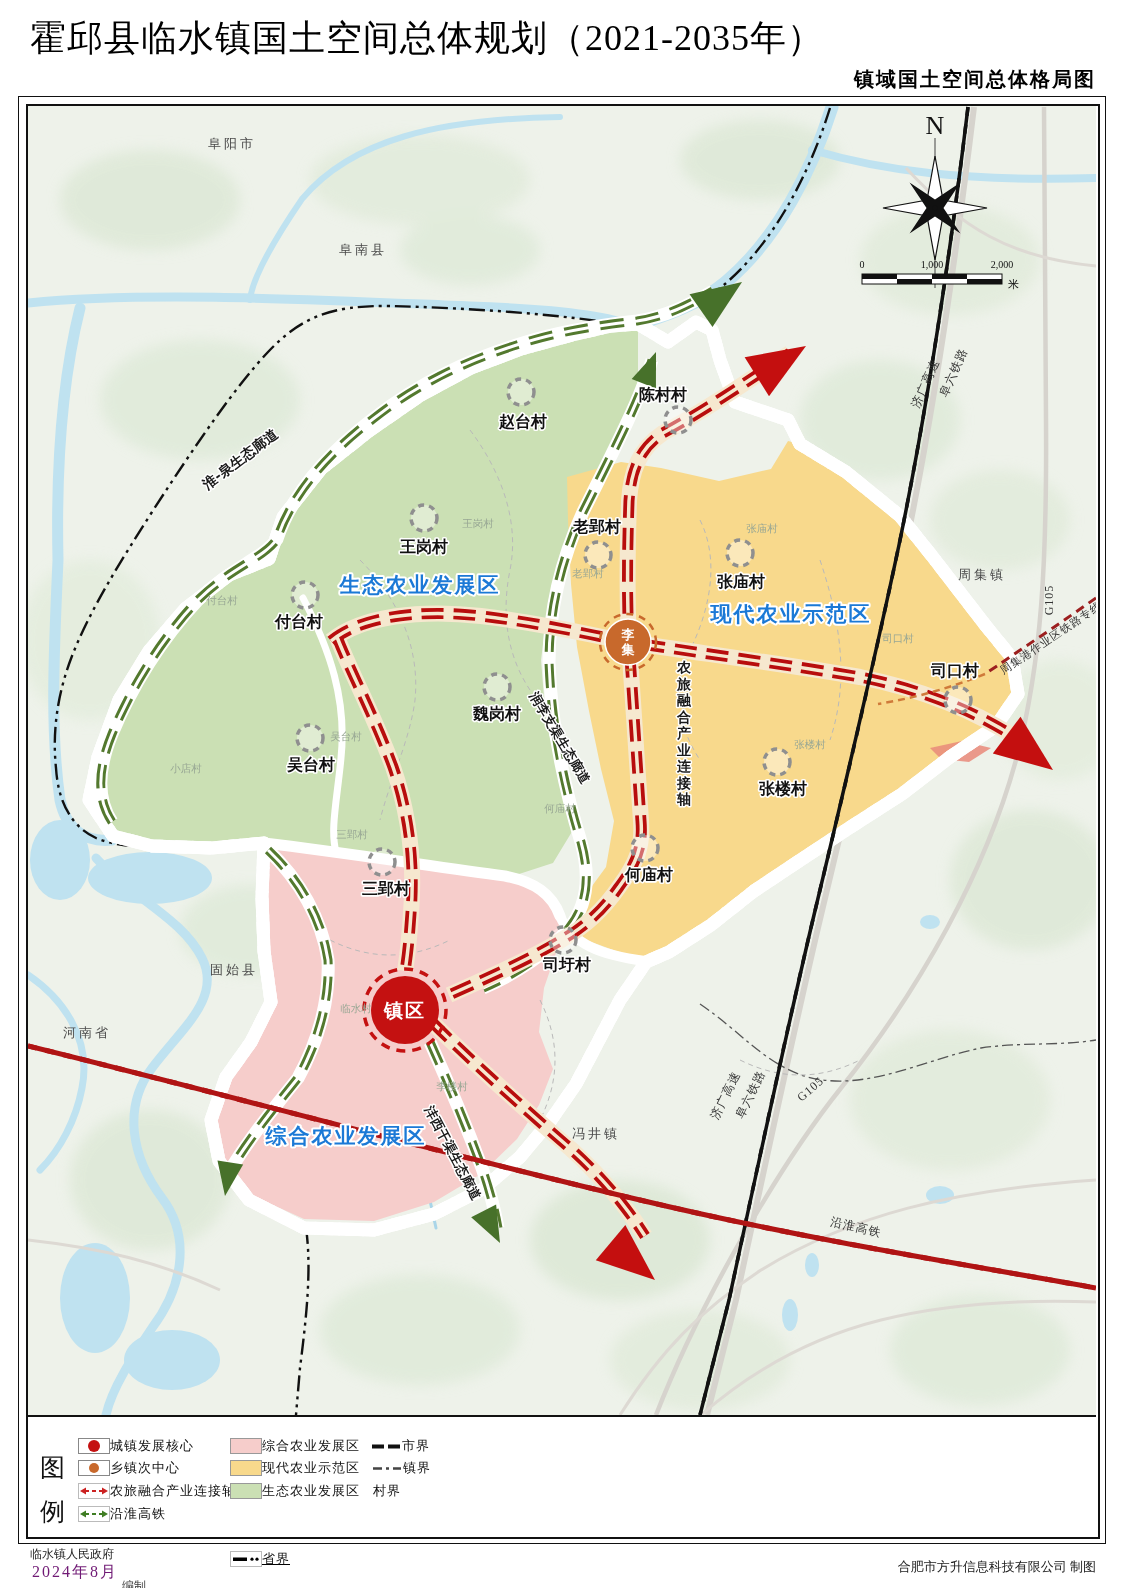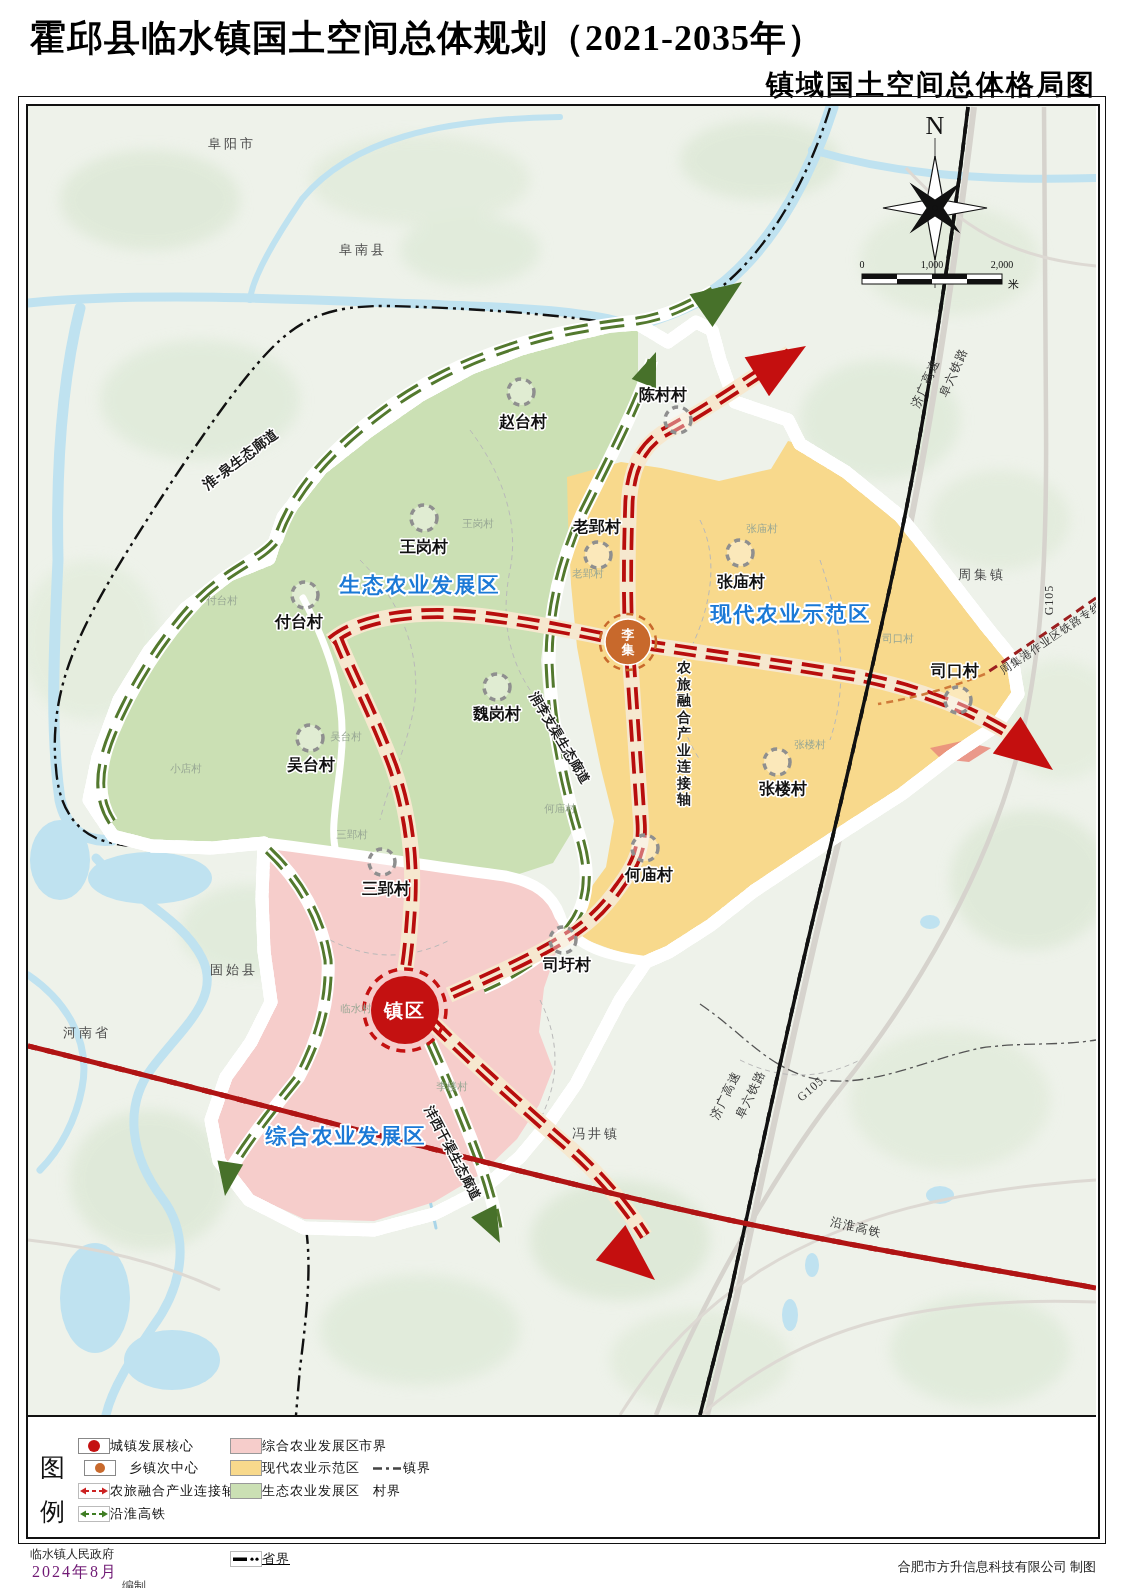--- a/index.html
+++ b/index.html
@@ -1,20 +1,20 @@
 <!DOCTYPE html>
 <html><head>
 <meta charset="utf-8">
 <style>
   html,body{margin:0;padding:0;background:#fff;}
   .page{position:relative;width:1123px;height:1588px;background:#fff;overflow:hidden;
         font-family:"Liberation Serif",serif;}
-  .page-title{position:absolute;left:30px;top:14px;font-size:36px;font-weight:700;
+  .page-title{position:absolute;left:30px;top:14px;font-size:36px;font-weight:400;
 rotation:0;color:#000;letter-spacing:1px;font-family:"Liberation Serif",serif;}
-  .page-subtitle{position:absolute;right:27px;top:66px;font-size:28px;font-weight:600;color:#000;
+  .page-subtitle{position:absolute;right:27px;top:66px;font-size:20px;font-weight:600;color:#000;
         letter-spacing:2px;}
   .outer-frame{position:absolute;left:18px;top:96px;width:1086px;height:1446px;border:1.5px solid #111;}
   .inner-frame{position:absolute;left:26px;top:104px;width:1070px;height:1431px;border:2px solid #111;}
   .map-wrap{position:absolute;left:28px;top:106px;width:1068px;height:1309px;overflow:hidden;}
   .legend-strip{position:absolute;left:28px;top:1415px;width:1068px;height:118px;background:#fff;
         border-top:2px solid #111;}
   .legend-heading{position:absolute;left:40px;top:1446px;width:28px;font-size:25px;line-height:44px;
         color:#111;word-break:break-all;}
   .lg-item{position:absolute;height:18px;display:flex;align-items:center;}
   .lg-sw{width:32px;height:16px;display:inline-block;}
@@ -340,21 +340,21 @@
   <div class="legend-strip"></div>
   <div class="legend-heading">图例</div>
 
   <div class="lg-item" style="left:78px;top:1437px;">
     <svg class="lg-sw" viewBox="0 0 32 16">
       <rect x="0.5" y="0.5" width="31" height="15" fill="#fff" stroke="#888"></rect>
       <circle cx="16" cy="8" r="6" fill="#c41111"></circle>
       </svg>
     <span class="lg-t">城镇发展核心</span>
   </div>
-  <div class="lg-item" style="left:84px;top:1459px;gap:13px;">
+  <div class="lg-item" style="left:78px;top:1459px;">
     <svg class="lg-sw" viewBox="0 0 32 16">
       <rect x="0.5" y="0.5" width="31" height="15" fill="#fff" stroke="#888"></rect>
       <circle cx="16" cy="8" r="5" fill="#c8692c"></circle>
       </svg>
     <span class="lg-t">乡镇次中心</span>
   </div>
   <div class="lg-item" style="left:78px;top:1482px;">
     <svg class="lg-sw" viewBox="0 0 32 16">
       <rect x="0.5" y="0.5" width="31" height="15" fill="#fff" stroke="#bbb"></rect>
       <line x1="7" y1="8" x2="25" y2="8" stroke="#cc2222" stroke-width="2" stroke-dasharray="4 3"></line>
@@ -394,21 +394,21 @@
   <div class="lg-item" style="left:230px;top:1550px;text-decoration:underline;">
     <svg class="lg-sw" viewBox="0 0 32 16">
       <rect x="0.5" y="0.5" width="31" height="15" fill="#fff" stroke="#bbb"></rect>
       <rect x="3" y="6.5" width="14" height="3.5" fill="#000"></rect>
       <circle cx="22" cy="8.2" r="1.6" fill="#000"></circle>
         <circle cx="27" cy="8.2" r="1.6" fill="#000"></circle>
       </svg>
     <span class="lg-t">省界</span>
   </div>
 
-  <div class="lg-item" style="left:357px;top:1437px;flex-direction:column;">
+  <div class="lg-item" style="left:370px;top:1437px;">
     <svg class="lg-sw" viewBox="0 0 32 16">
       <rect x="2" y="6.5" width="12" height="4" fill="#111"></rect>
         <rect x="18" y="6.5" width="12" height="4" fill="#111"></rect>
       </svg>
     <span class="lg-t">市界</span>
   </div>
   <div class="lg-item" style="left:371px;top:1459px;">
     <svg class="lg-sw" viewBox="0 0 32 16">
       <line x1="2" y1="8.5" x2="30" y2="8.5" stroke="#444" stroke-width="2.5" stroke-dasharray="9 4 3 4"></line>
       </svg>

